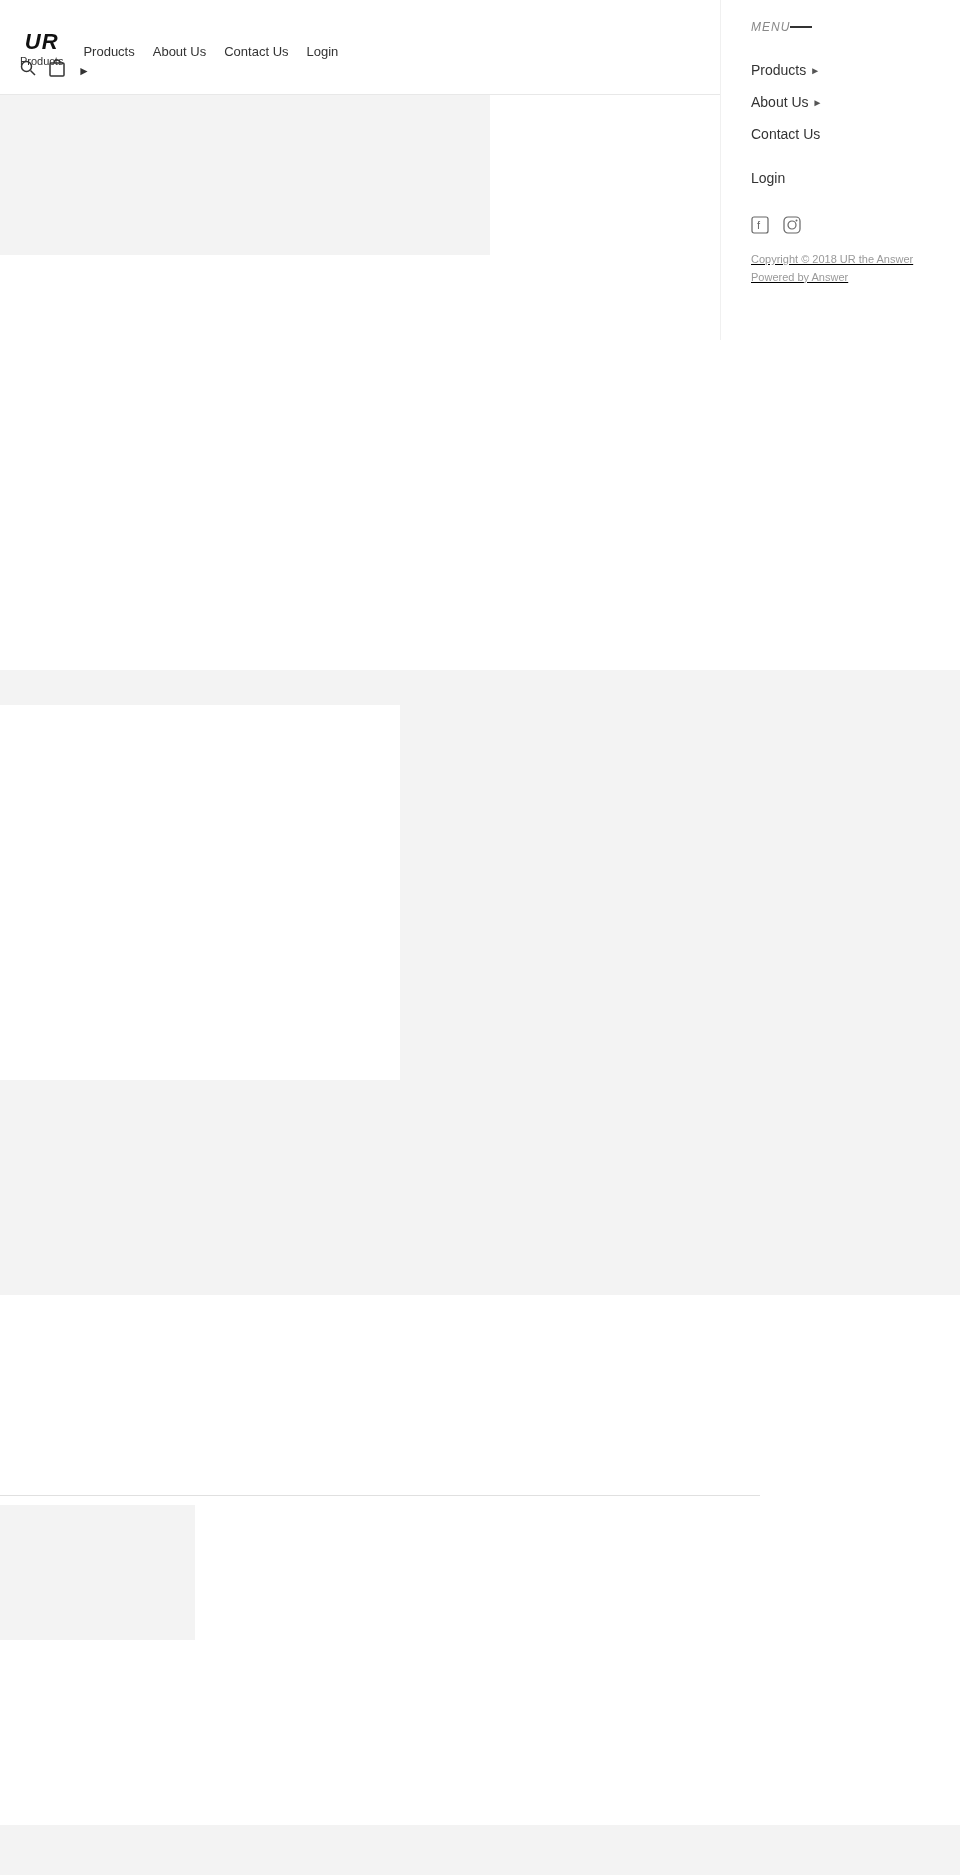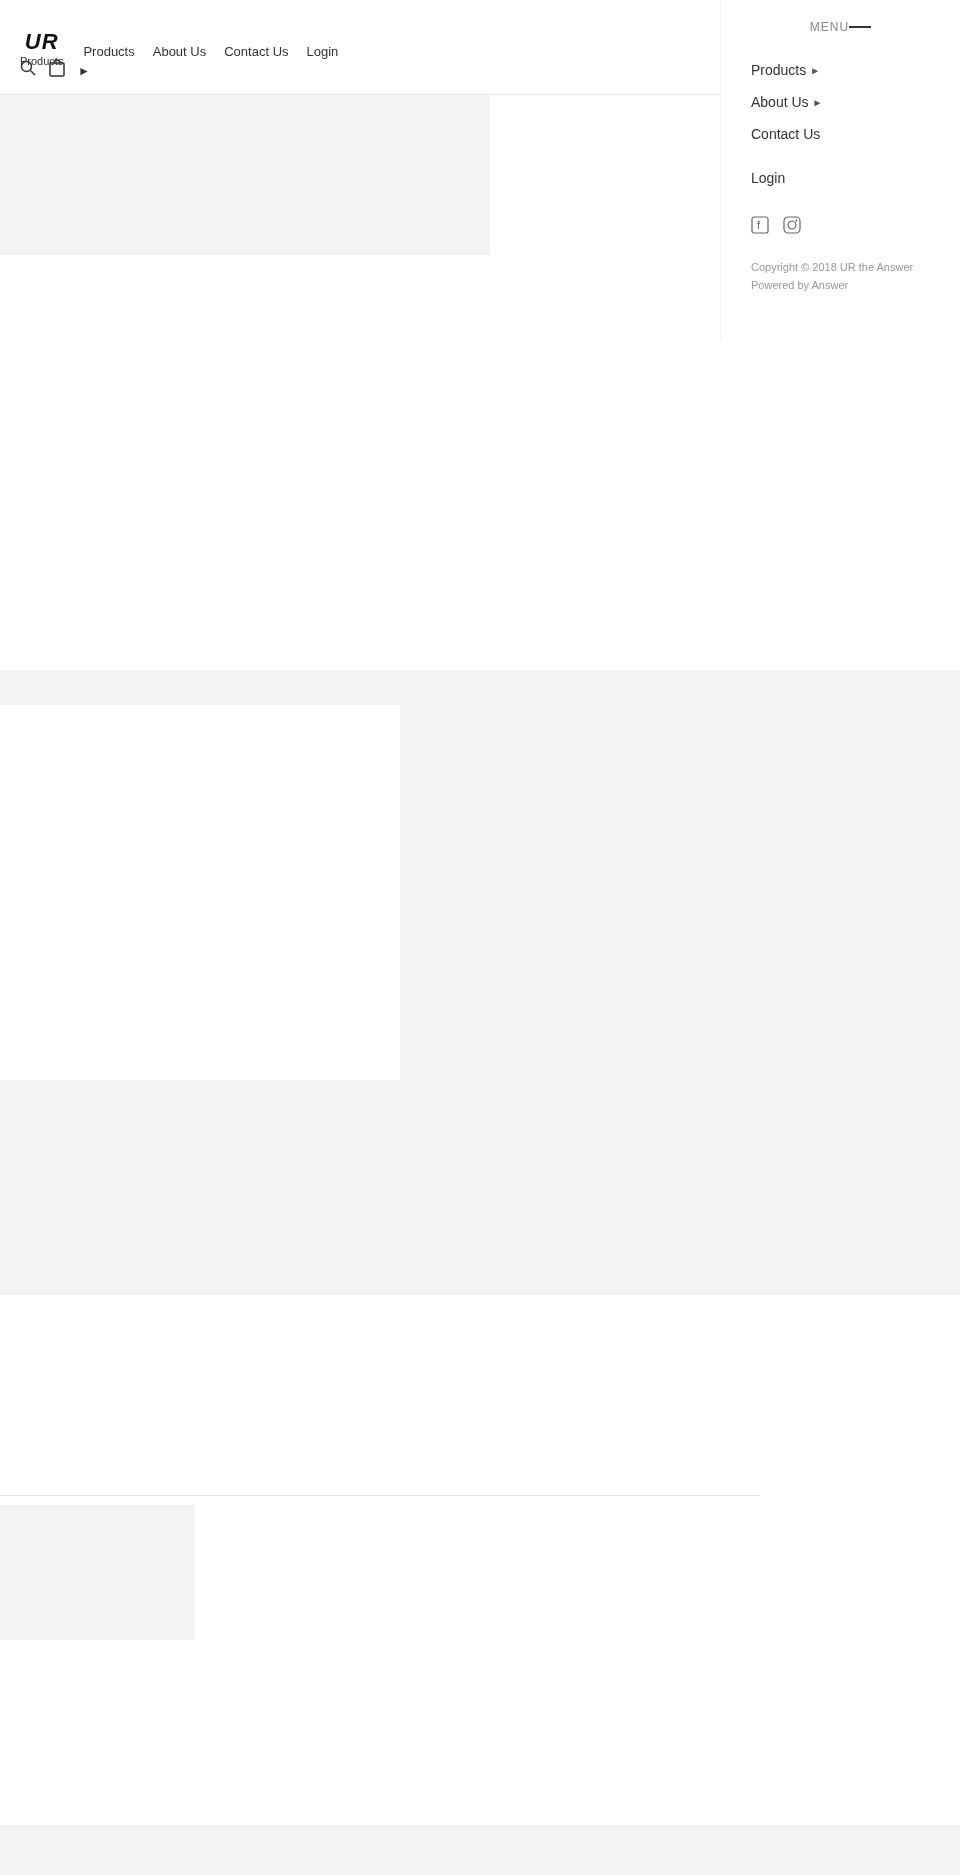--- a/index.html
+++ b/index.html
@@ -87,23 +87,24 @@
       right: 0;
       width: 240px;
       background: #fff;
       padding: 20px 30px;
       z-index: 100;
       border-left: 1px solid #f0f0f0;
       min-height: 340px;
     }
     .menu-close-bar {
       display: flex;
-      justify-content: center;
+      justify-content: flex-start;
       align-items: center;
       margin-bottom: 20px;
+      font-style: italic;
     }
     .menu-label {
       font-size: 12px;
       color: #888;
       letter-spacing: 1px;
     }
     .menu-close-line {
       width: 22px;
       height: 2px;
       background: #333;
@@ -138,21 +139,22 @@
       display: flex;
       gap: 14px;
       margin-top: 30px;
     }
     .social-icon {
       font-size: 18px;
       color: #666;
       cursor: pointer;
     }
     .menu-footer {
-      margin-top: 20px;
+      margin-top: 12px;
+      text-decoration: underline;
     }
     .menu-copyright {
       font-size: 11px;
       color: #999;
       line-height: 1.6;
     }
 
     
     .main-content {
       position: relative;

